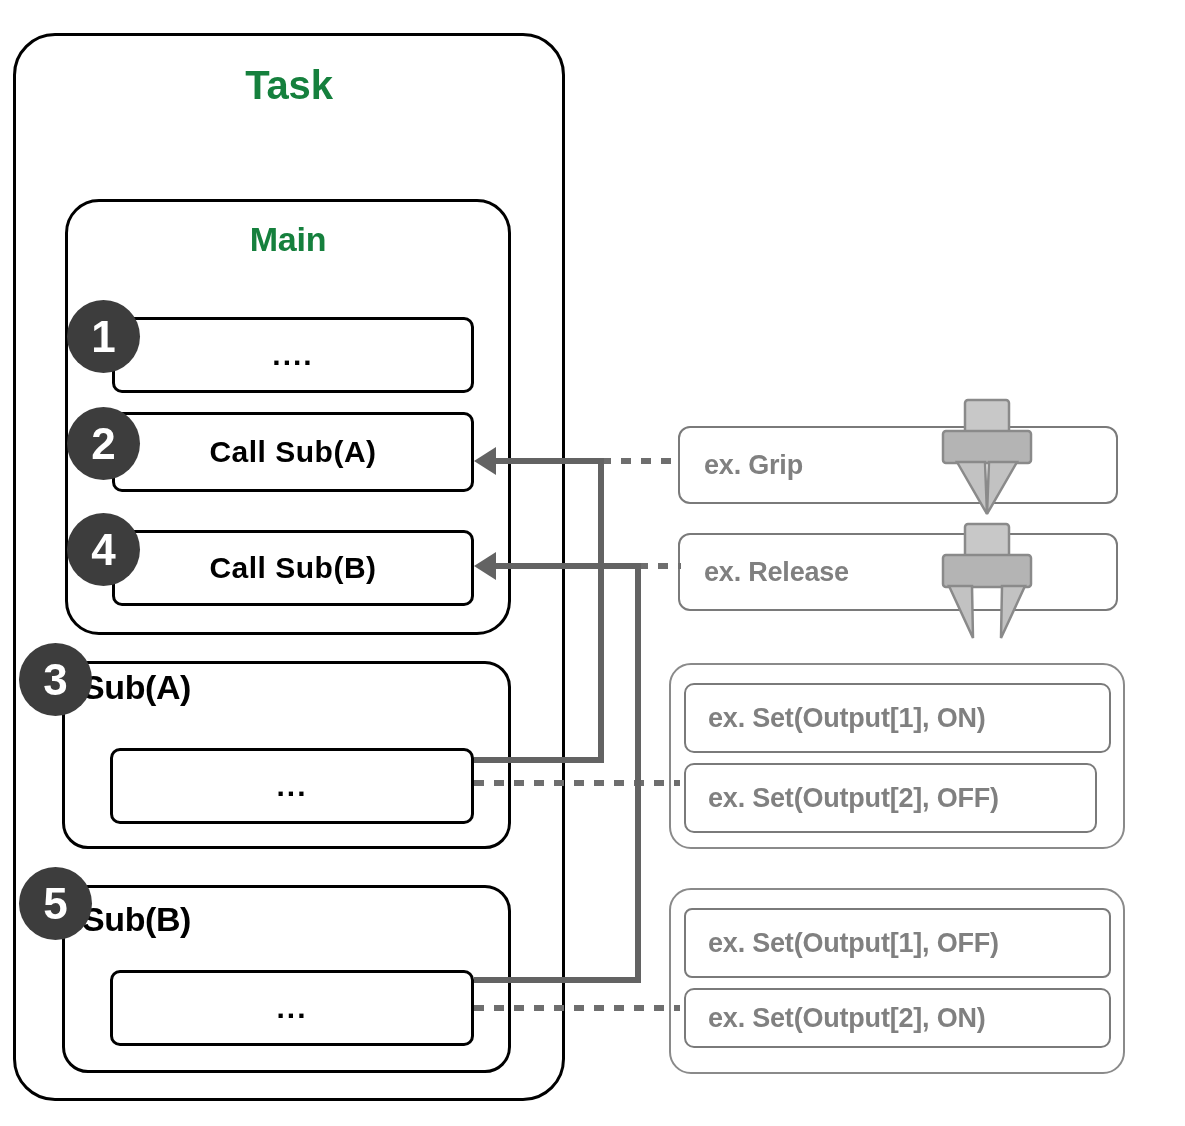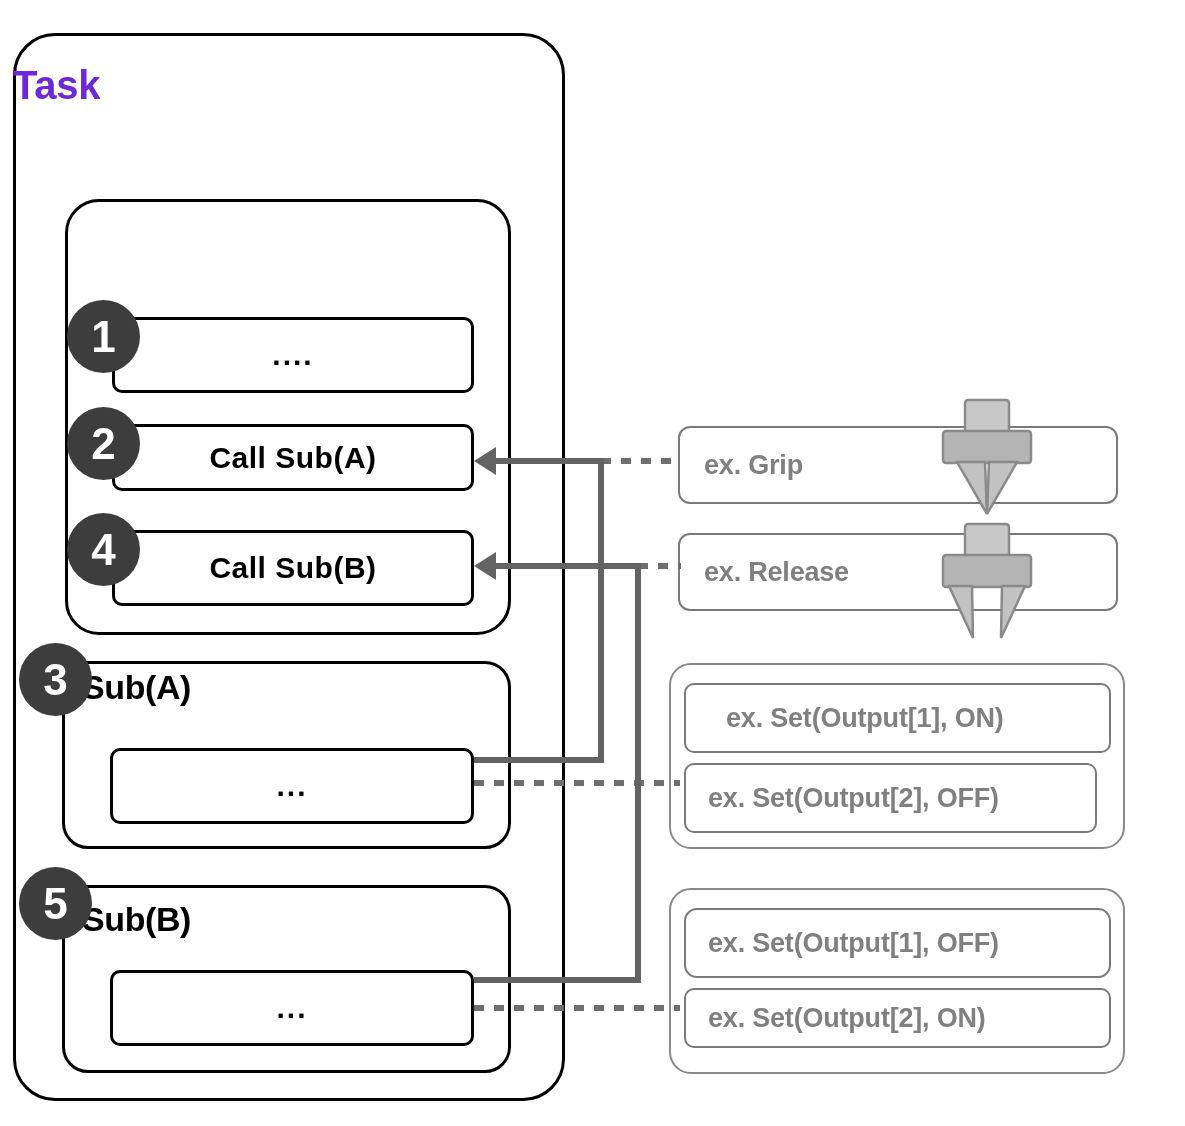--- a/index.html
+++ b/index.html
@@ -15,21 +15,21 @@
     overflow:hidden;
   }
   
   .rbox{position:absolute;box-sizing:border-box;background:#ffffff;}
   .black-b{border:3px solid #000000;}
   .gray-b{border:2.5px solid #7a7a7a;}
   .gray-b-outer{border:2.5px solid #8a8a8a;}
 
   
   .title{
-    position:absolute;color:#6d28d9;
+    position:absolute;text-align:center;color:#15803d;
     font-weight:bold;line-height:1.18;letter-spacing:-0.2px;
   }
   .boxlabel{
     position:absolute;width:100%;top:50%;transform:translateY(-50%);
     text-align:center;color:#000;font-weight:bold;letter-spacing:0.5px;
   }
   .dots{
     position:absolute;width:100%;top:50%;transform:translateY(-50%);
     text-align:center;color:#000;font-weight:bold;letter-spacing:2px;
   }
@@ -77,29 +77,32 @@
 <div id="stage">
 
   <div class="rbox black-b" style="left:13px;top:33px;width:552px;height:1068px;border-radius:42px;"></div>
 
   <div class="title" style="left:13px;top:62px;width:552px;font-size:40px;">
     <div>Task</div>
   </div>
 
   <div class="rbox black-b" style="left:65px;top:199px;width:446px;height:436px;border-radius:34px;"></div>
 
+  <div class="title" style="left:65px;top:219px;width:446px;font-size:34px;">
+    <span>Main</span>
+  </div>
 
   <div class="rbox black-b" style="left:112px;top:317px;width:362px;height:76px;border-radius:10px;">
     <div class="dots" style="font-size:30px;">....</div>
   </div>
   <div class="badge" style="left:67px;top:300px;width:73px;height:73px;">
     <span>1</span>
   </div>
 
-  <div class="rbox black-b" style="left:112px;top:424px;width:362px;height:67px;border-radius:10px;">
+  <div class="rbox black-b" style="left:112px;top:412px;width:362px;height:80px;border-radius:10px;">
     <div class="boxlabel" style="font-size:30px;">Call Sub(A)</div>
   </div>
   <div class="badge" style="left:67px;top:407px;width:73px;height:73px;">
     <span>2</span>
   </div>
 
   <div class="rbox black-b" style="left:112px;top:530px;width:362px;height:76px;border-radius:10px;">
     <div class="boxlabel" style="font-size:30px;">Call Sub(B)</div>
   </div>
   <div class="badge" style="left:67px;top:513px;width:73px;height:73px;">
@@ -161,27 +164,27 @@
 
   <svg class="gripper" style="left:923px;top:522px;" width="128" height="120" viewBox="0 0 128 120">
     <rect x="42" y="2" width="44" height="34" fill="#c8c8c8" stroke="#8a8a8a" stroke-width="2.5" rx="3"></rect>
     <rect x="20" y="33" width="88" height="32" fill="#b4b4b4" stroke="#8a8a8a" stroke-width="2.5" rx="3"></rect>
     <path d="M26 64 L50 116 L49 64 Z" fill="#c2c2c2" stroke="#8a8a8a" stroke-width="2.5"></path>
     <path d="M102 64 L78 116 L79 64 Z" fill="#c2c2c2" stroke="#8a8a8a" stroke-width="2.5"></path>
   </svg>
 
   <div class="rbox gray-b-outer" style="left:669px;top:663px;width:456px;height:186px;border-radius:22px;"></div>
   <div class="rbox gray-b" style="left:684px;top:683px;width:427px;height:70px;border-radius:10px;">
-    <div class="extext" style="left:40px;">ex. Set(Output[1], ON)</div>
+    <div class="extext" style="left:22px;">ex. Set(Output[1], ON)</div>
   </div>
   <div class="rbox gray-b" style="left:684px;top:763px;width:413px;height:70px;border-radius:10px;">
     <div class="extext" style="left:22px;">ex. Set(Output[2], OFF)</div>
   </div>
 
   <div class="rbox gray-b-outer" style="left:669px;top:888px;width:456px;height:186px;border-radius:22px;"></div>
-  <div class="rbox gray-b" style="left:684px;top:908px;width:427px;height:70px;border-radius:13px;">
+  <div class="rbox gray-b" style="left:684px;top:908px;width:427px;height:70px;border-radius:8px;">
     <div class="extext" style="left:22px;">ex. Set(Output[1], OFF)</div>
   </div>
   <div class="rbox gray-b" style="left:684px;top:988px;width:427px;height:60px;border-radius:10px;">
     <div class="extext" style="left:22px;">ex. Set(Output[2], ON)</div>
   </div>
 
 </div>
 
 </body></html>

